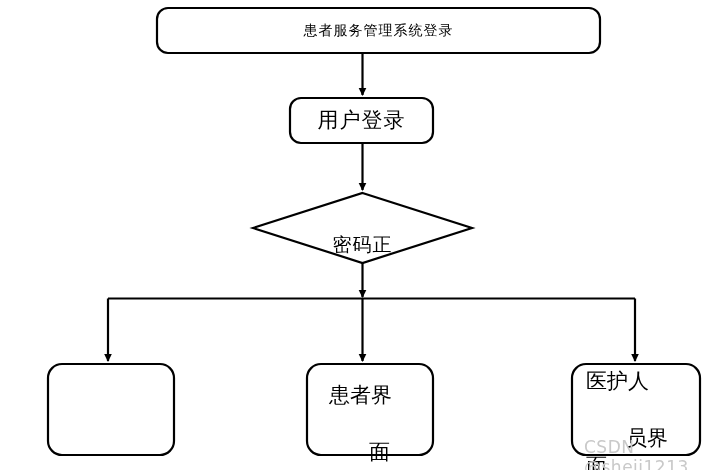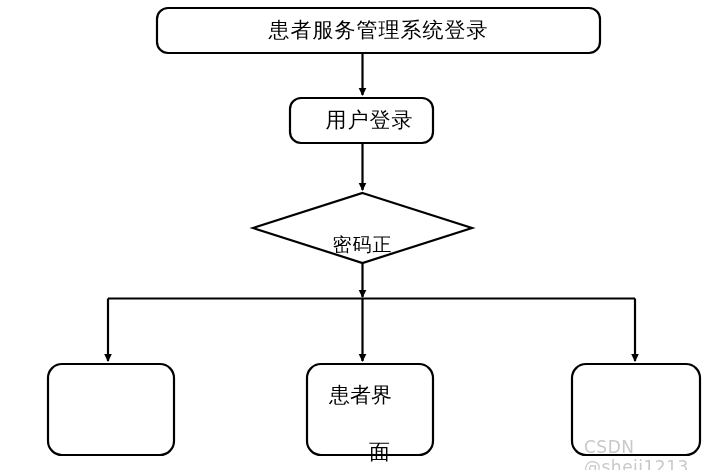--- a/index.html
+++ b/index.html
@@ -37,21 +37,21 @@
     display: flex;
     align-items: center;
     justify-content: center;
     color: #000000;
     line-height: 1.35;
     text-align: center;
     white-space: pre-wrap;
     pointer-events: none;
   }
   .lbl-title {
-    font-size: 21px;
+    font-size: 14px;
     letter-spacing: 1px;
   }
   .lbl-login {
     font-size: 21px;
     letter-spacing: 1px;
   }
   .lbl-decision {
     font-size: 19px;
     letter-spacing: 1px;
   }
@@ -116,28 +116,34 @@
 
     <line class="connector" x1="108" y1="298.5" x2="108" y2="361" marker-end="url(#arrowhead)"></line>
 
     <line class="connector" x1="362.5" y1="298.5" x2="362.5" y2="361" marker-end="url(#arrowhead)"></line>
 
     <line class="connector" x1="635" y1="298.5" x2="635" y2="361" marker-end="url(#arrowhead)"></line>
   </svg>
 
   <div class="node-label lbl-title" style="left:157px; top:8px; width:443px; height:45px;">患者服务管理系统登录</div>
 
-  <div class="node-label lbl-login" style="left:290px; top:98px; width:143px; height:45px;margin-left:8px;">用户登录</div>
+  <div class="node-label lbl-login" style="left:290px; top:98px; width:143px; height:45px;">用户登录</div>
 
   <div class="node-label lbl-decision" style="left:253px; top:210px; width:219px; height:70px;">密码正</div>
 
 
   <div class="node-label lbl-leaf" style="left:321px; top:364px; width:100px; height:91px;margin-left:8px;">
     <span>
       <span class="leaf-line-justify">患者界</span>
       <span>面</span>
     </span>
   </div>
 
+  <div class="node-label lbl-leaf" style="left:586px; top:364px; width:100px; height:91px;">
+    <span>
+      <span class="leaf-line-justify">医护人</span>
+      <span>员界面</span>
+    </span>
+  </div>
 
   <div class="watermark">CSDN @sheji1213</div>
 
 </div>
 
 </body></html>

